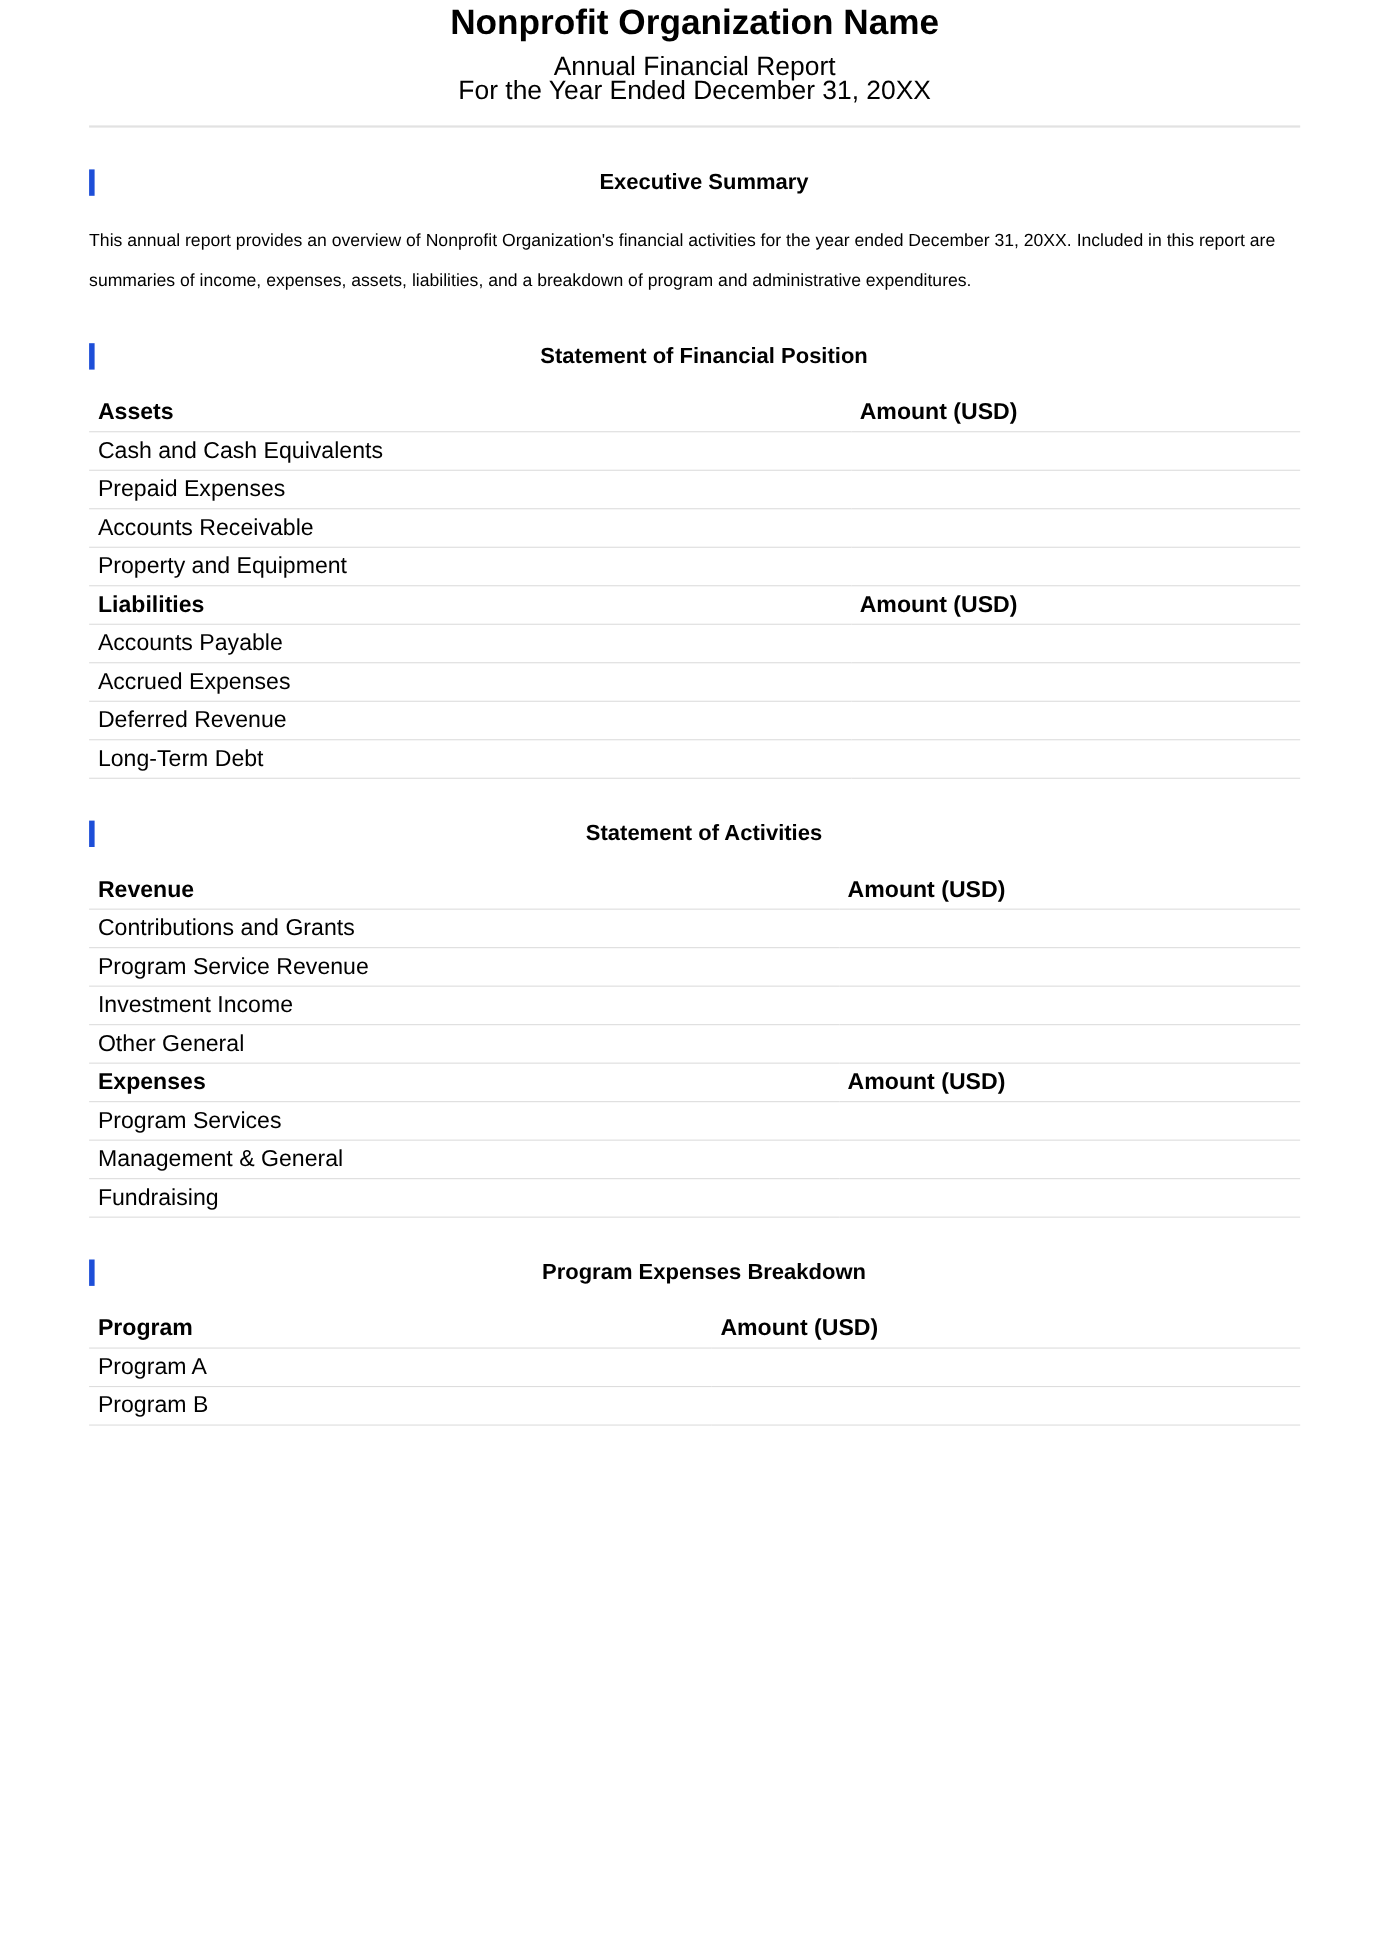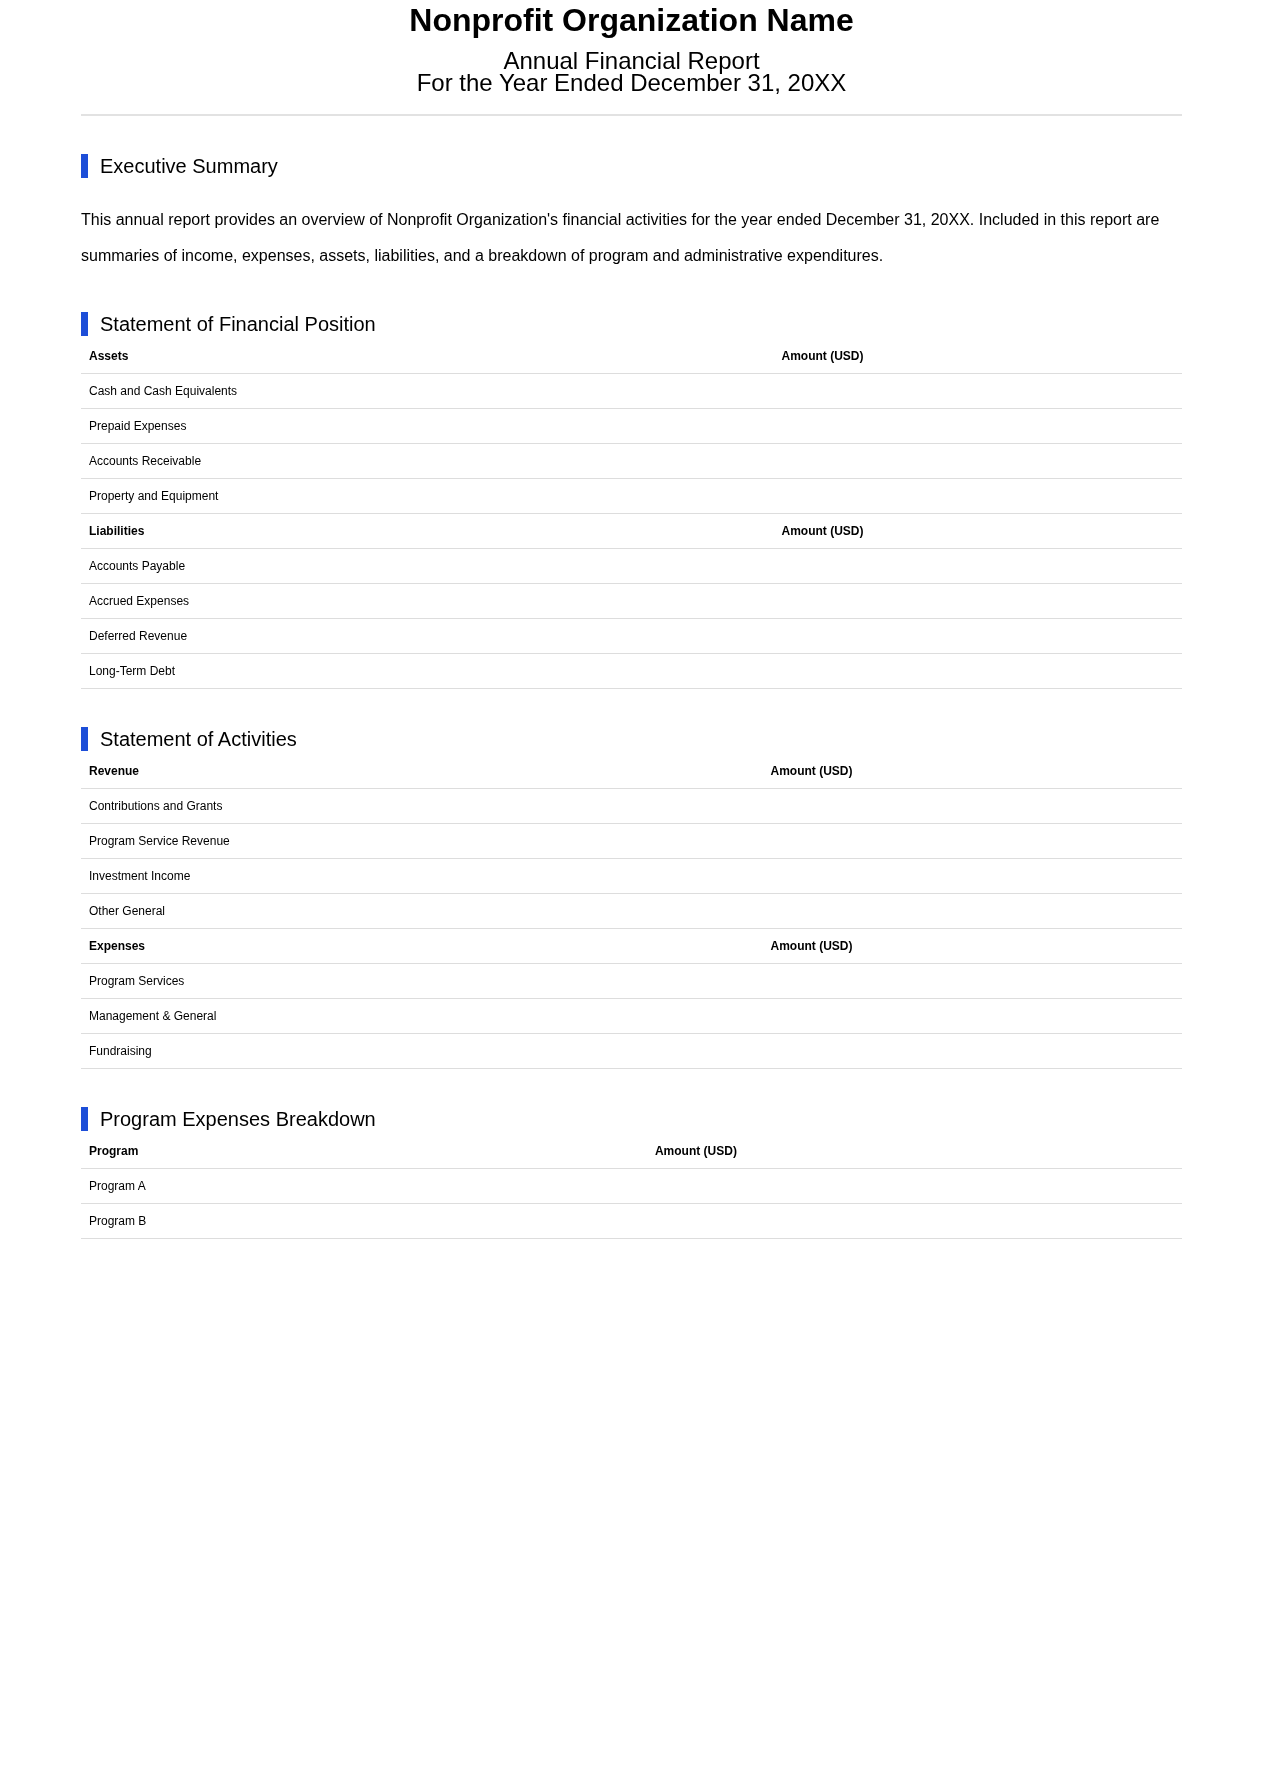--- a/index.html
+++ b/index.html
@@ -25,36 +25,37 @@
     line-height: 40px;
   }
   .subtitle {
     font-size: 24px;
     line-height: 22px;
     margin: 0;
   }
   .section { margin-top: 38px; }
   .section-title {
     font-size: 20px;
-    font-weight: normal;
+    font-weight: bold;
     margin: 0;
     padding-left: 12px;
-    border-left: 7px solid #1d4ed8;
+    border-left: 5px solid #1d4ed8;
     line-height: 24px;
+    text-align: center;
   }
   .summary-text {
     font-size: 16px;
     line-height: 36px;
     margin: 24px 0 0 0;
   }
   table {
     width: 100%;
     border-collapse: collapse;
-    margin-top: 3px;
-    font-size: 12px;
+    margin-top: 22px;
+    font-size: 21px;
   }
   td, th {
     text-align: left;
     padding: 0 8px;
     height: 34px;
     border-bottom: 1px solid #dddddd;
     vertical-align: middle;
   }
   .sec-head td { font-weight: bold; }
   .exec { margin-top: 38px; }

